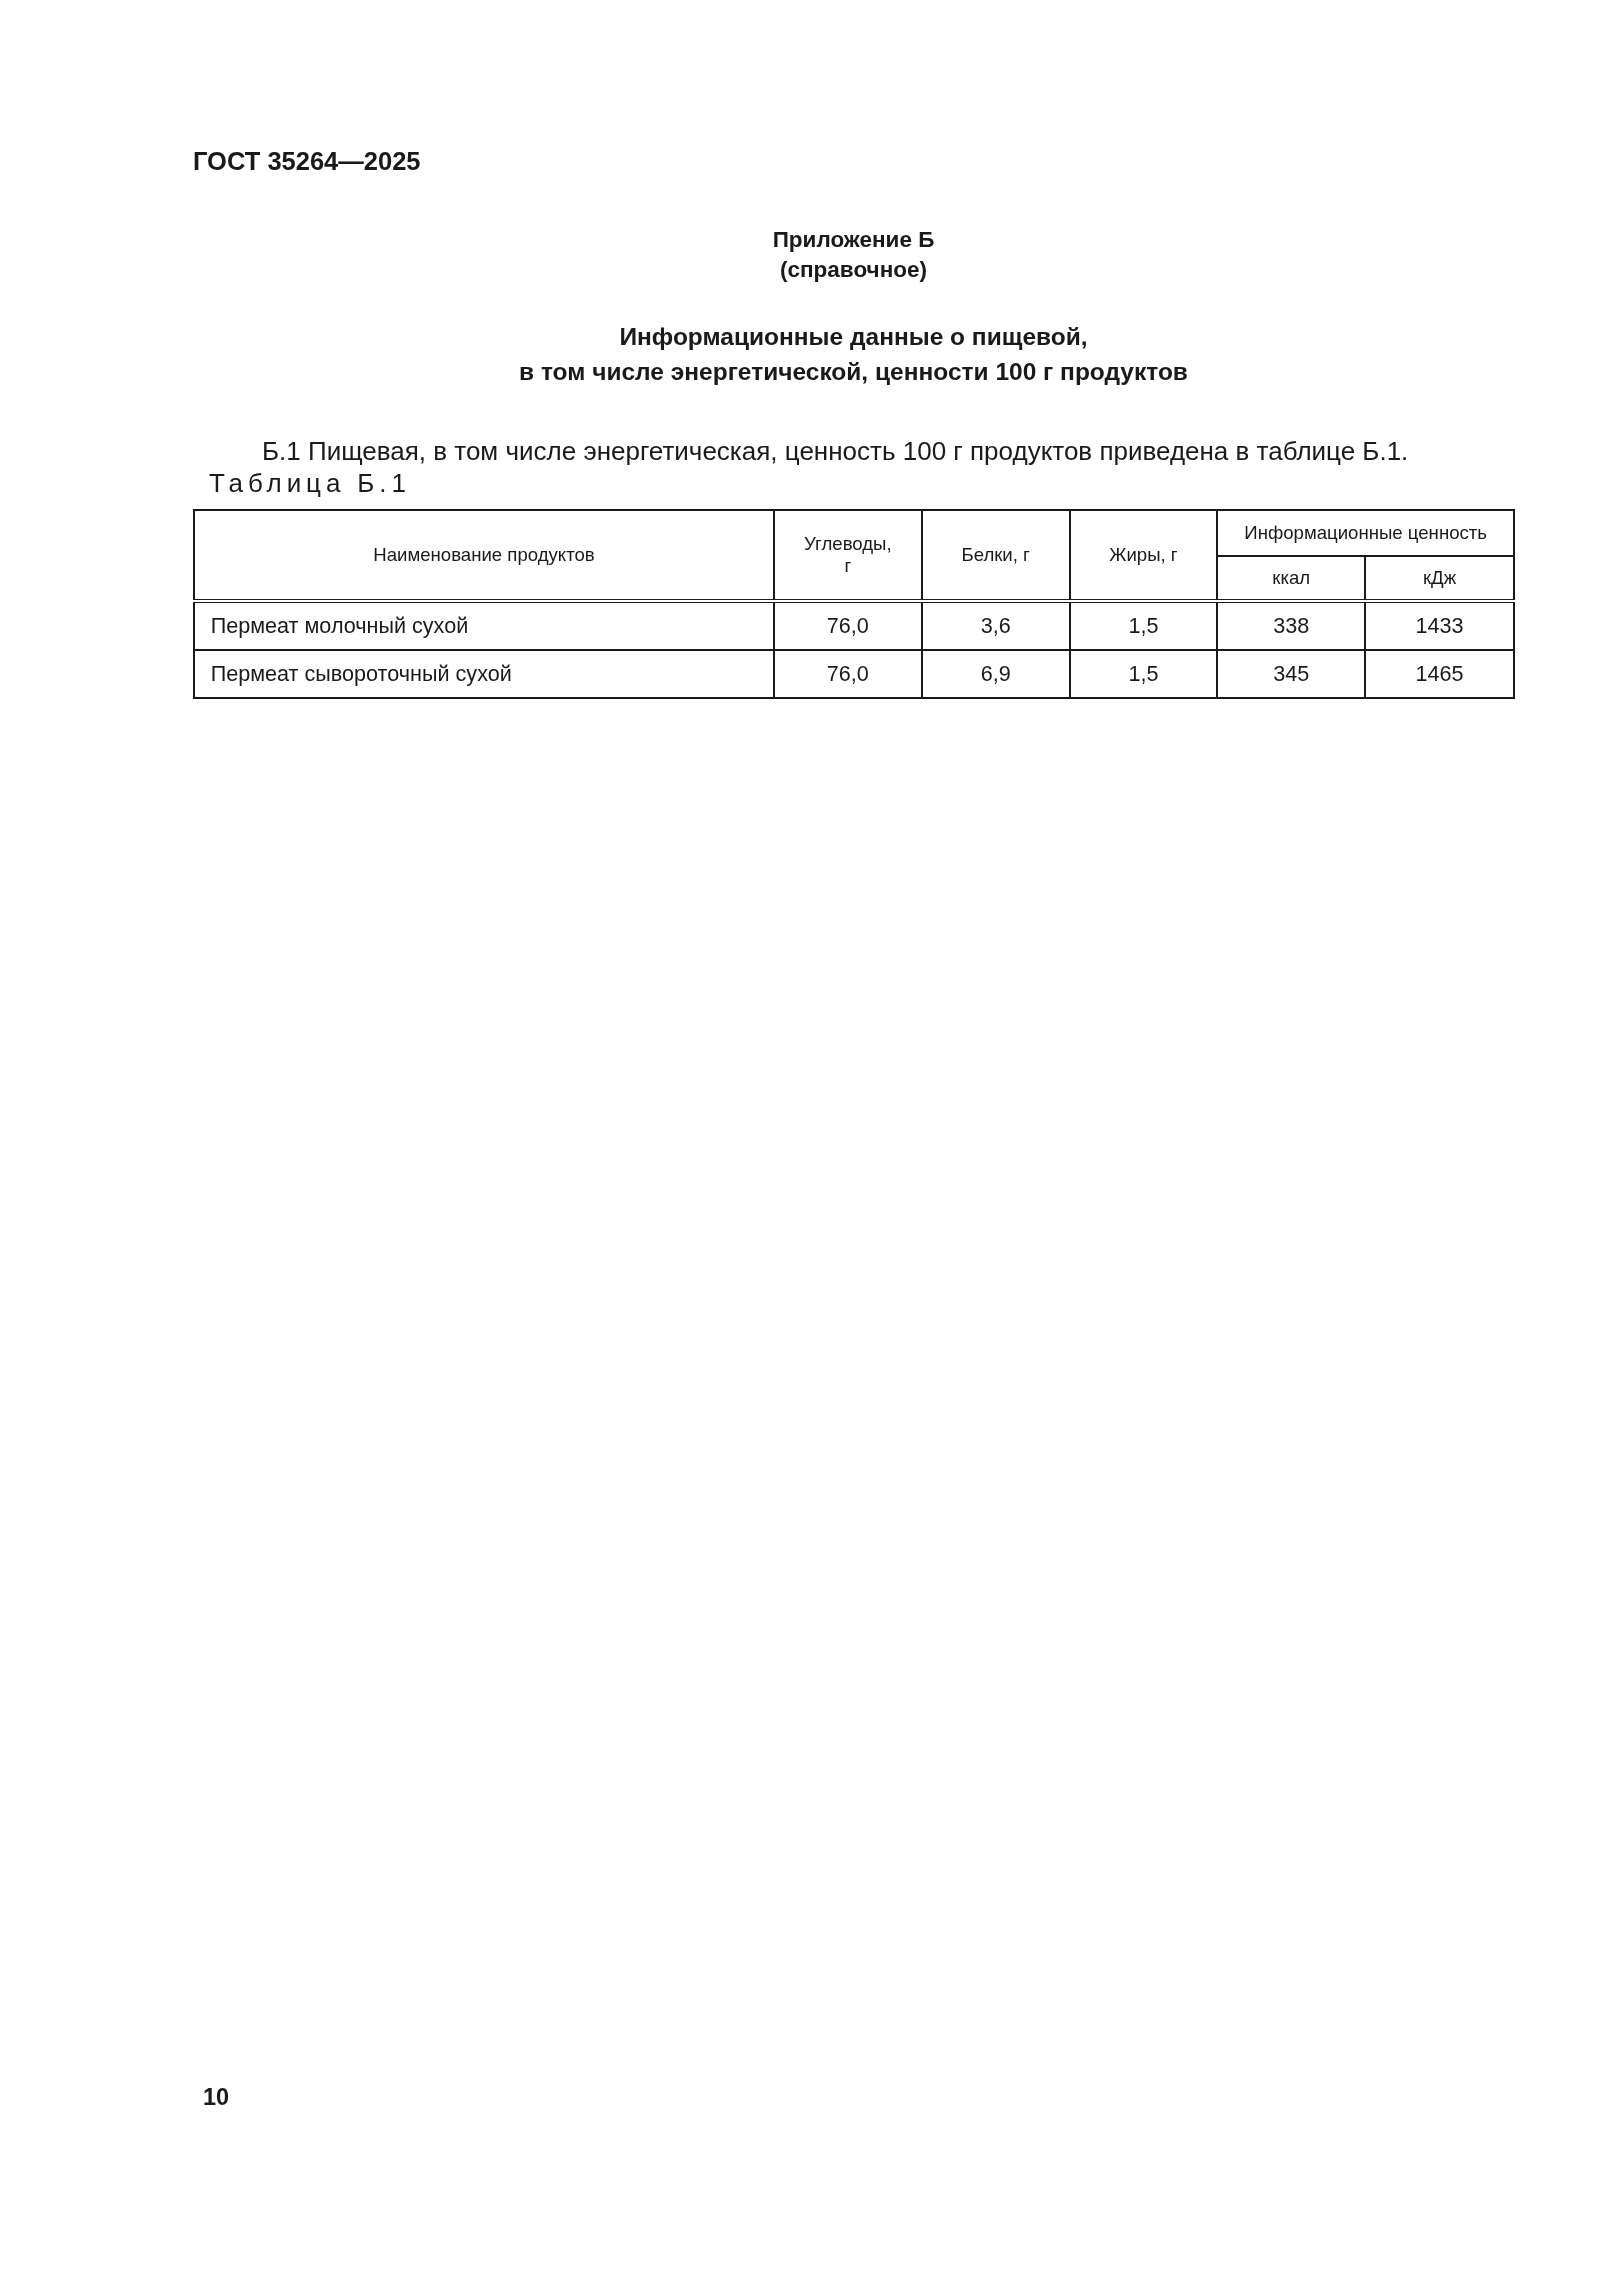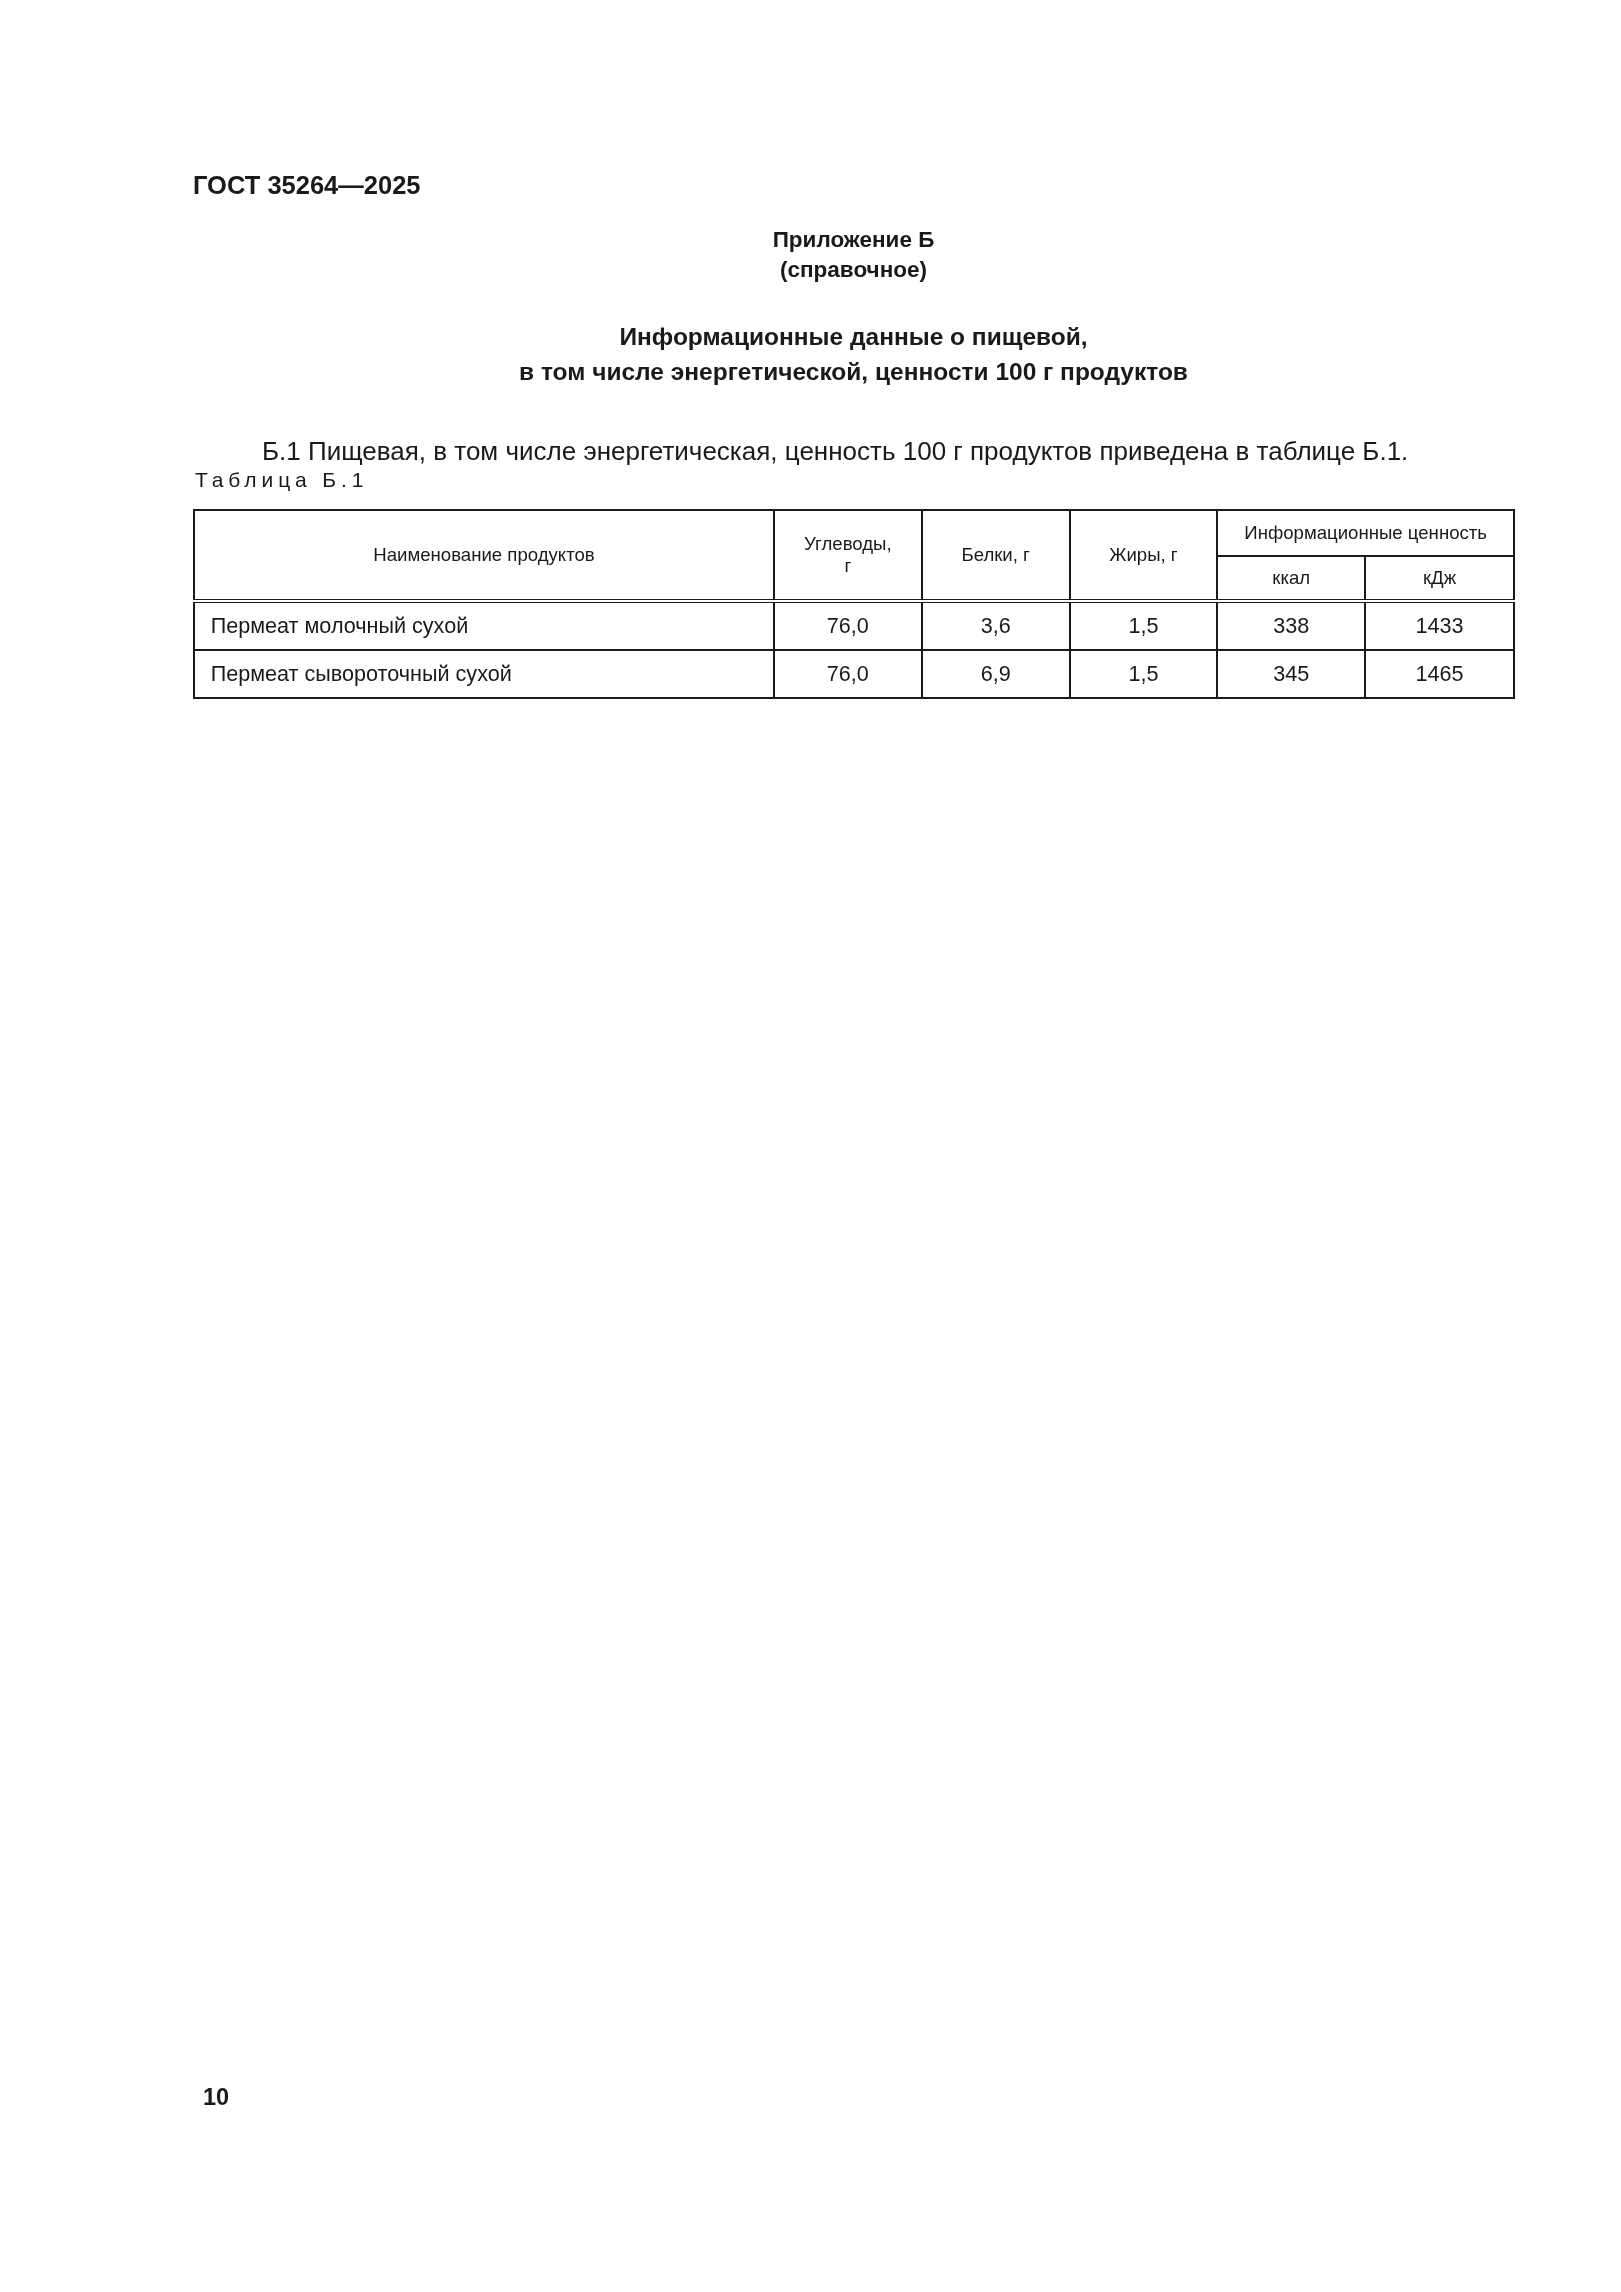--- a/index.html
+++ b/index.html
@@ -1,21 +1,21 @@
 <!DOCTYPE html>
 <html><head>
 <meta charset="utf-8">
 <style>
   html, body { margin: 0; padding: 0; }
   body { width: 1621px; height: 2293px; background: #ffffff; position: relative; font-family: "Liberation Sans", sans-serif; color: #1a1a1a; }
-  .doc-code { position: absolute; left: 193px; top: 147px; font-size: 25.5px; font-weight: bold; letter-spacing: 0px; margin-top: 24px; }
+  .doc-code { position: absolute; left: 193px; top: 147px; font-size: 25.5px; font-weight: bold; letter-spacing: 0px; }
   .appendix { position: absolute; left: 0; width: 1707px; top: 225px; text-align: center; font-size: 22.5px; font-weight: bold; line-height: 30px; }
   .title { position: absolute; left: 0; width: 1707px; top: 319px; text-align: center; font-size: 24.5px; font-weight: bold; line-height: 35px; }
   .para { position: absolute; left: 262px; top: 436px; font-size: 26px; }
-  .tcap { position: absolute; left: 195px; top: 468px; font-size: 21px; letter-spacing: 4.9px; }
+  .tcap { position: absolute; left: 209px; top: 468px; font-size: 26px; letter-spacing: 4.9px; }
   table.tbl { position: absolute; left: 193px; top: 509px; width: 1322px; border-collapse: collapse; font-size: 21.6px; }
   table.tbl td, table.tbl th { border: 2px solid #1a1a1a; font-weight: normal; text-align: center; padding: 0; }
   table.tbl thead th { font-size: 18.6px; }
   table.tbl thead { border-bottom: 4.9px double #1a1a1a; }
   table.tbl tbody td { height: 46px; }
   table.tbl tbody td.name { text-align: left; padding-left: 15.7px; margin-top: 10px; }
   table.tbl { border: 2.9px solid #1a1a1a; }
   .pageno { position: absolute; left: 203px; top: 2084px; font-size: 23.5px; font-weight: bold; }
 </style>
 </head>

